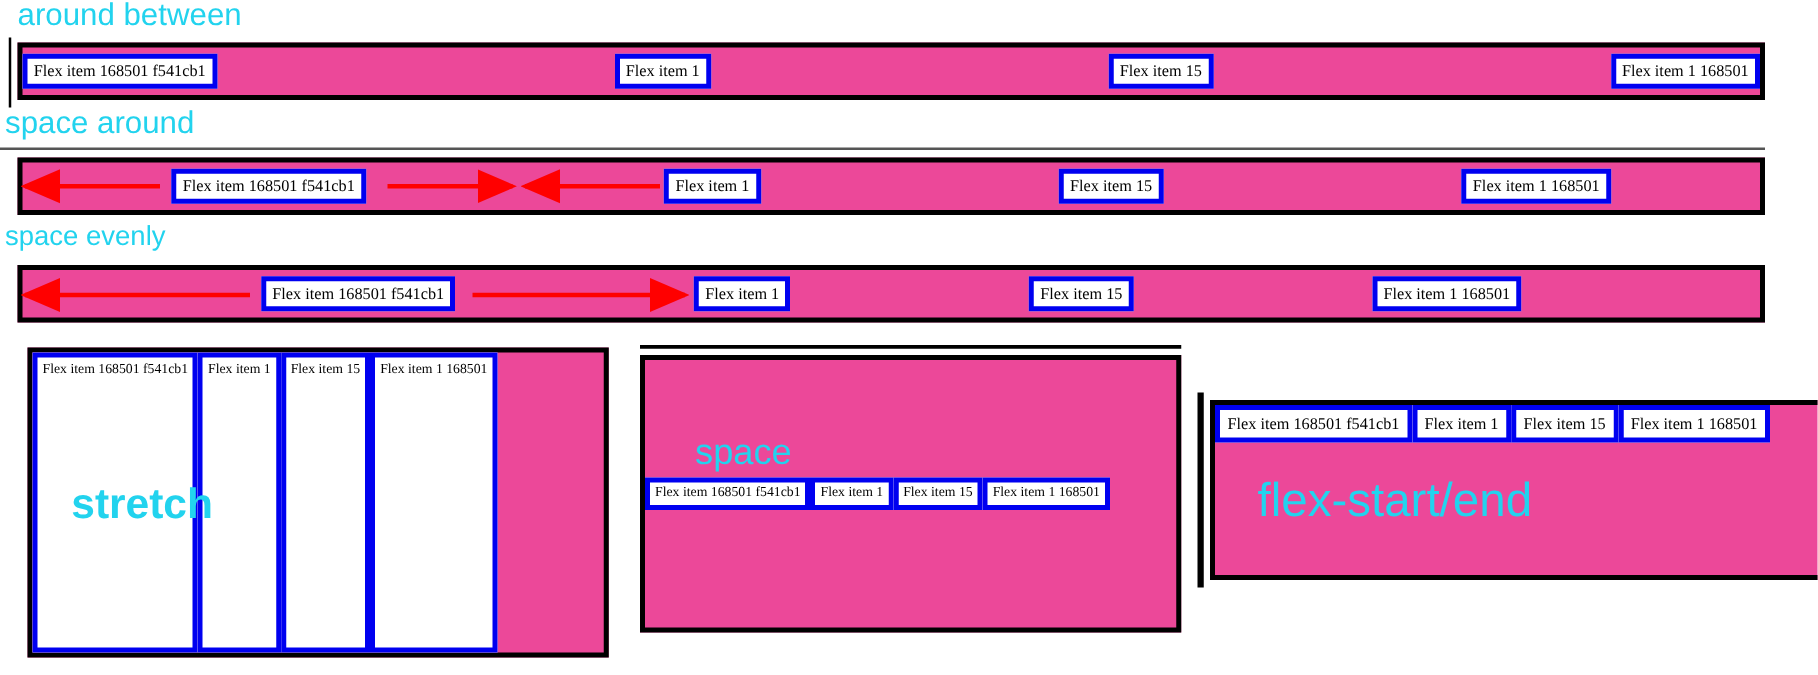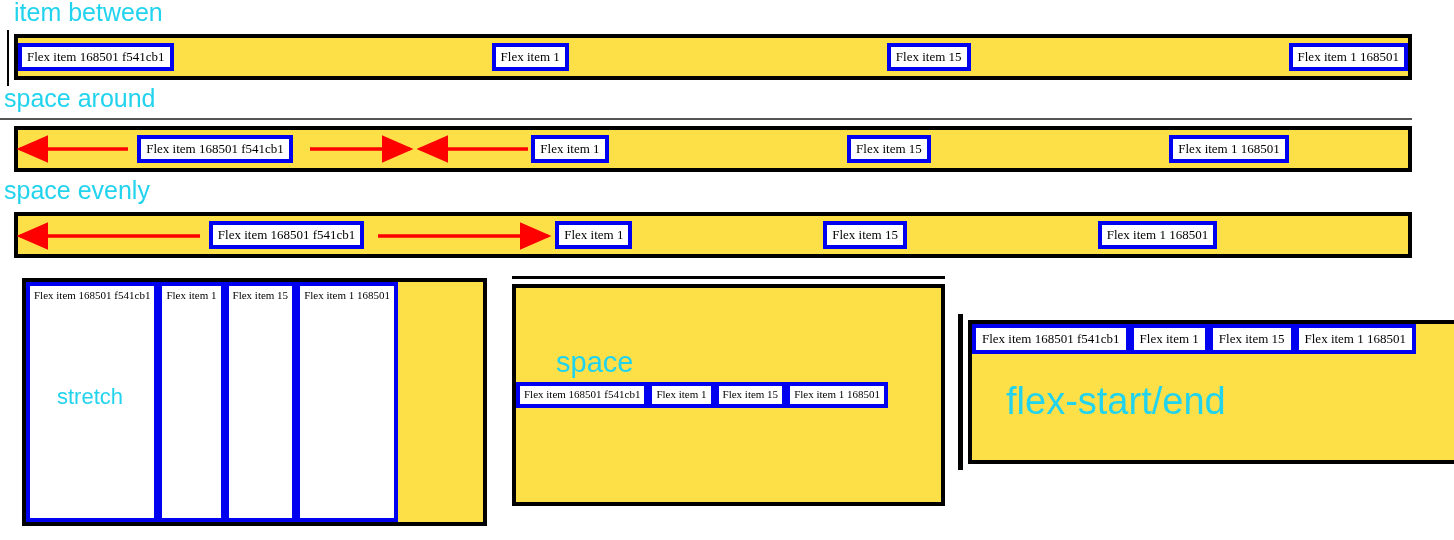--- a/index.html
+++ b/index.html
@@ -22,21 +22,21 @@
     font-weight: 400;
     white-space: nowrap;
     line-height: 1;
   }
 
   
   .fcontainer {
     position: absolute;
     box-sizing: border-box;
     border: 4px solid #000000;
-    background: #fde047;
+    background: #ec4899;
     display: flex;
   }
 
   
   .fitem {
     box-sizing: border-box;
     border: 4px solid #0000f0;
     background: #ffffff;
     color: #000000;
     font-family: "Liberation Serif", serif;
@@ -65,21 +65,21 @@
   #rule-around {
     position: absolute; left: 0px; top: 118px;
     width: 1412px; height: 2px; background: #555555;
   }
   #row-around {
     left: 14px; top: 126px; width: 1398px; height: 46px;
     justify-content: space-around; align-items: center;
   }
 
   
-  #lbl-evenly { left: 4px; top: 178px; font-size: 25px; }
+  #lbl-evenly { left: 4px; top: 178px; font-size: 22px; }
   #row-evenly {
     left: 14px; top: 212px; width: 1398px; height: 46px;
     justify-content: space-evenly; align-items: center;
   }
 
   
   .arrow-layer {
     position: absolute; left: 0; top: 0;
     width: 1454px; height: 540px;
     pointer-events: none;
@@ -89,21 +89,21 @@
   #box-stretch {
     left: 22px; top: 278px; width: 465px; height: 248px;
     align-items: stretch; justify-content: flex-start;
   }
   #box-stretch .fitem {
     align-items: flex-start;
     justify-content: flex-start;
     font-size: 11px;
     padding: 3px 4px;
   }
-  #lbl-stretch { left: 57px; top: 386px; font-size: 22px; }
+  #lbl-stretch { left: 57px; top: 386px; font-size: 34px; font-weight: bold; }
 
   
   #box-center {
     left: 512px; top: 284px; width: 433px; height: 222px;
     align-items: center; justify-content: flex-start;
   }
   #box-center .fitem {
     font-size: 11px;
     padding: 2px 4px;
   }
@@ -125,21 +125,21 @@
   #startend-tick {
     position: absolute; left: 958px; top: 314px;
     width: 5px; height: 156px; background: #000000;
   }
   #lbl-startend { left: 1006px; top: 382px; font-size: 38px; }
 </style>
 </head>
 <body>
 
 <div id="row-between-tick"></div>
-<div class="label" id="lbl-between">item between</div>
+<div class="label" id="lbl-between">around between</div>
 
 <div class="fcontainer" id="row-between">
   <div class="fitem">Flex item 168501 f541cb1</div>
   <div class="fitem">Flex item 1</div>
   <div class="fitem">Flex item 15</div>
   <div class="fitem">Flex item 1 168501</div>
 </div>
 
 <div class="label" id="lbl-around">space around</div>
 <div id="rule-around"></div>

